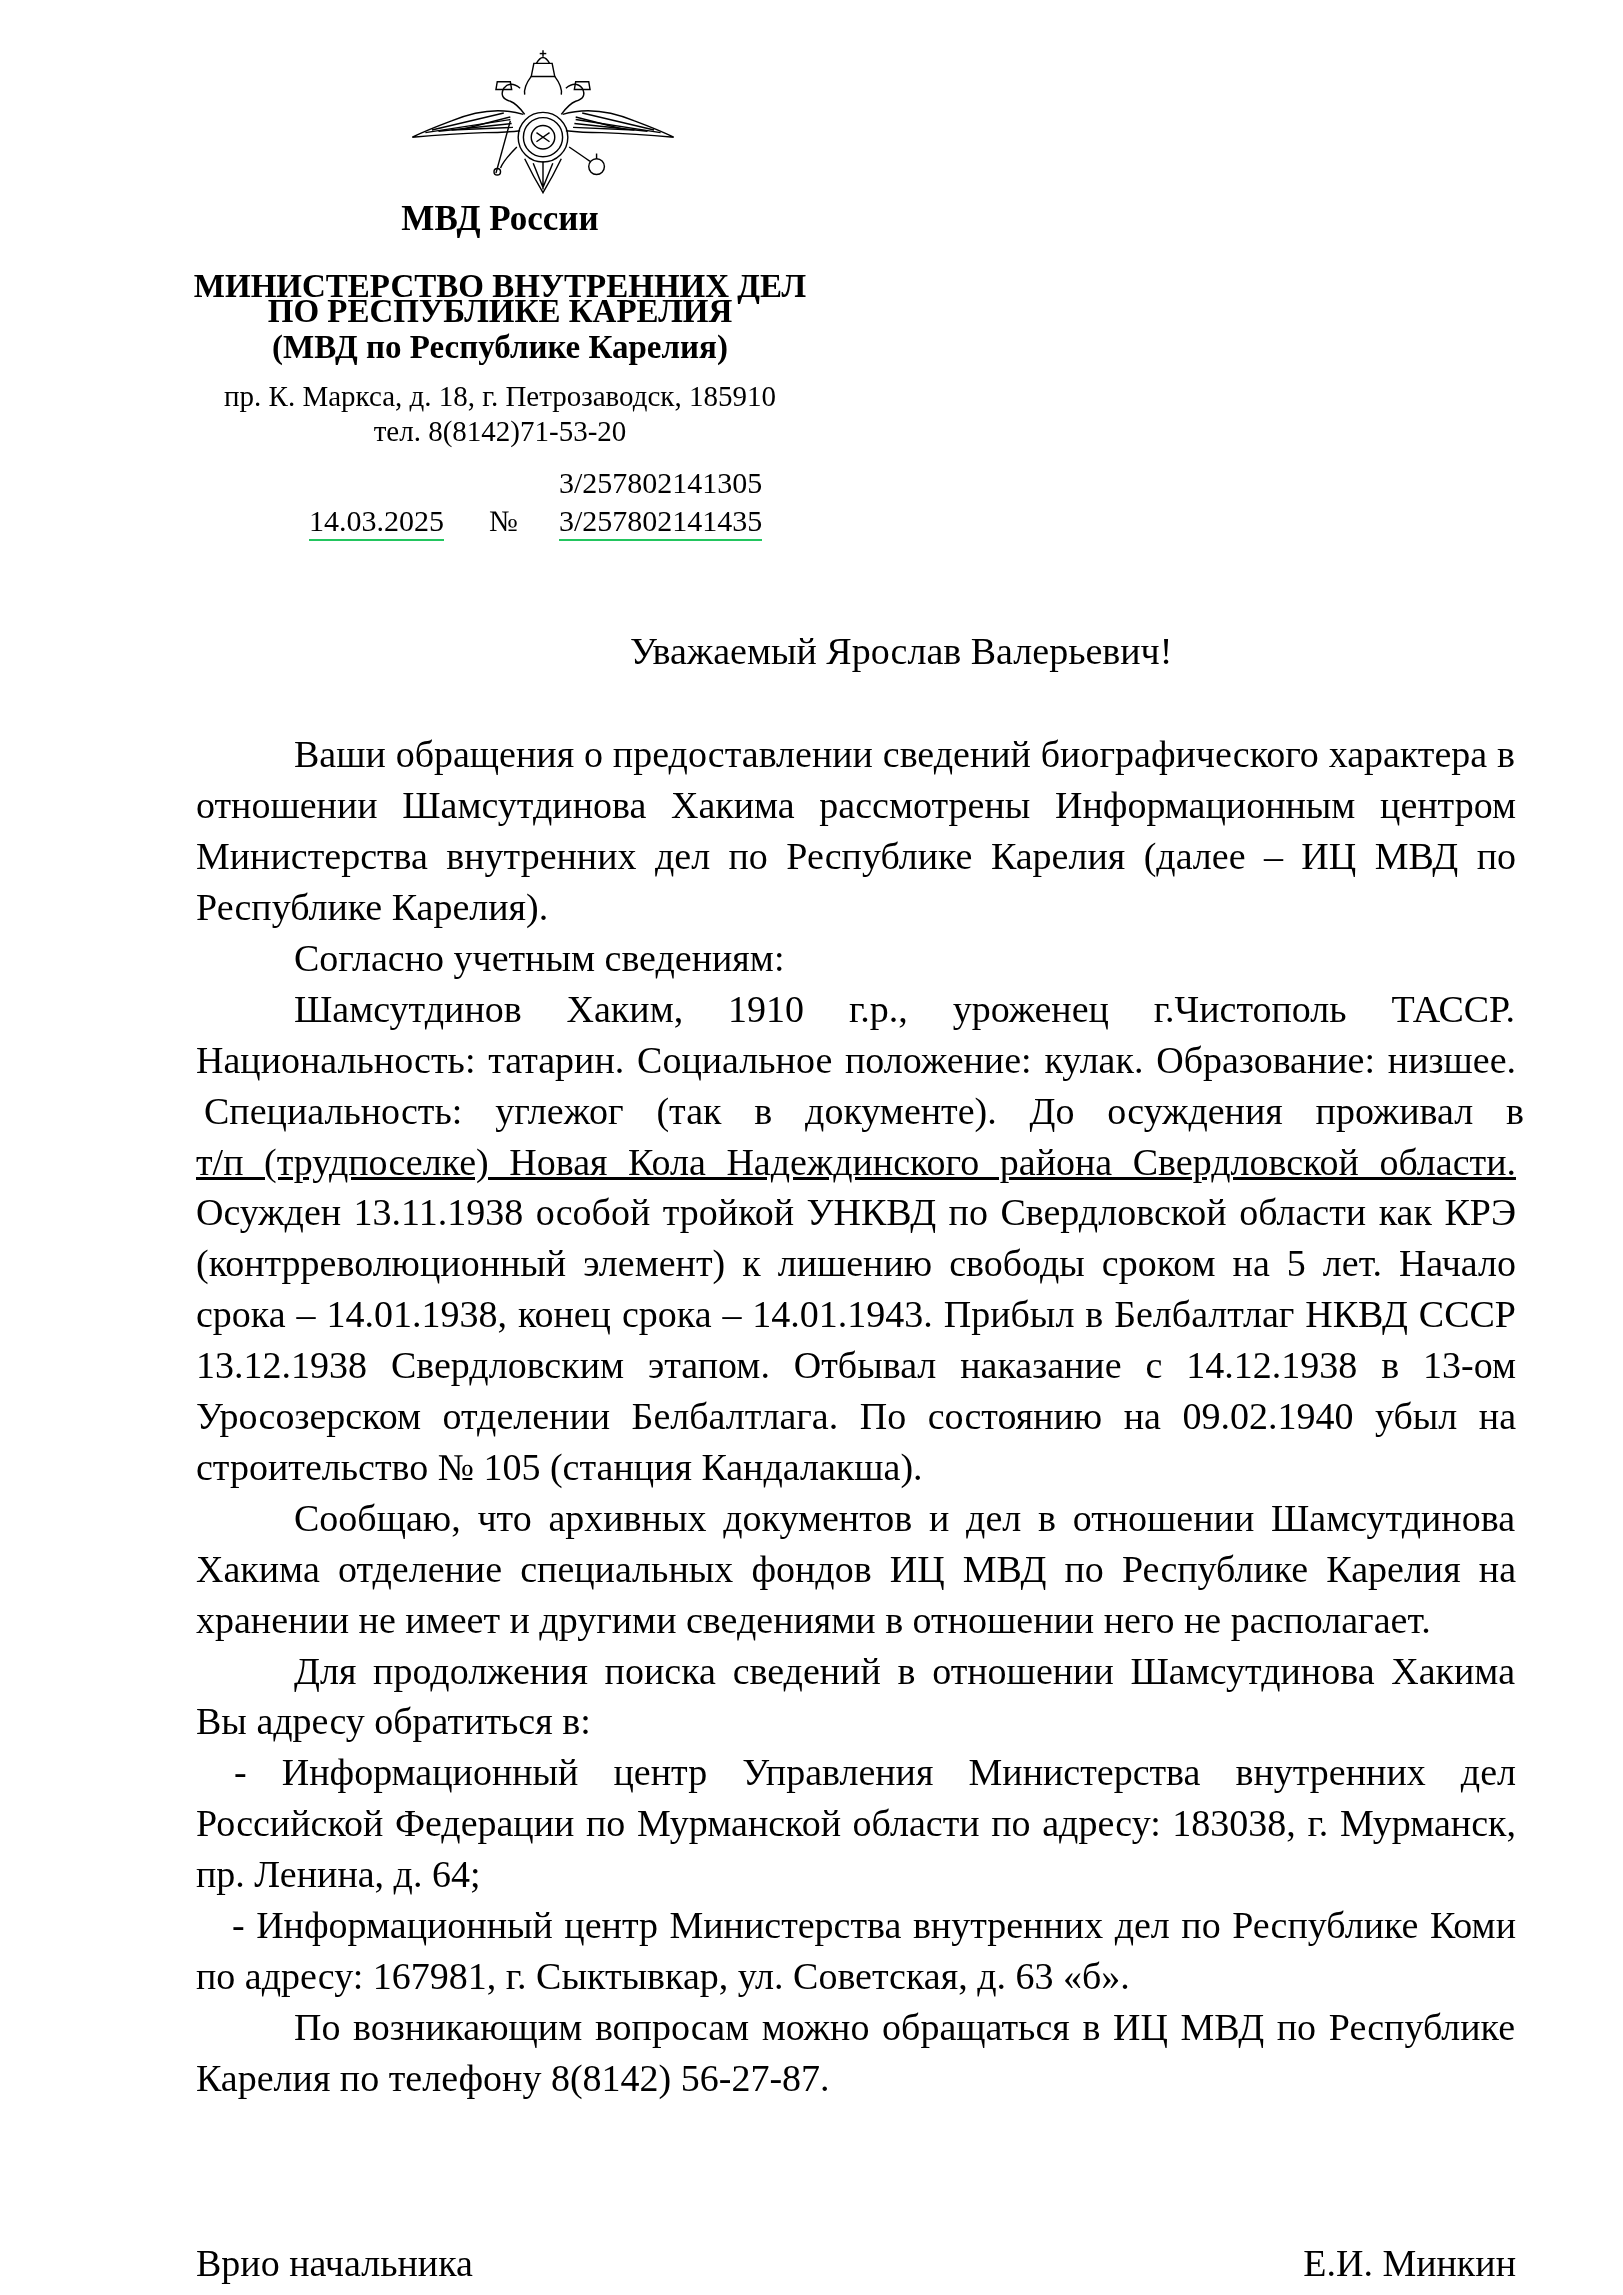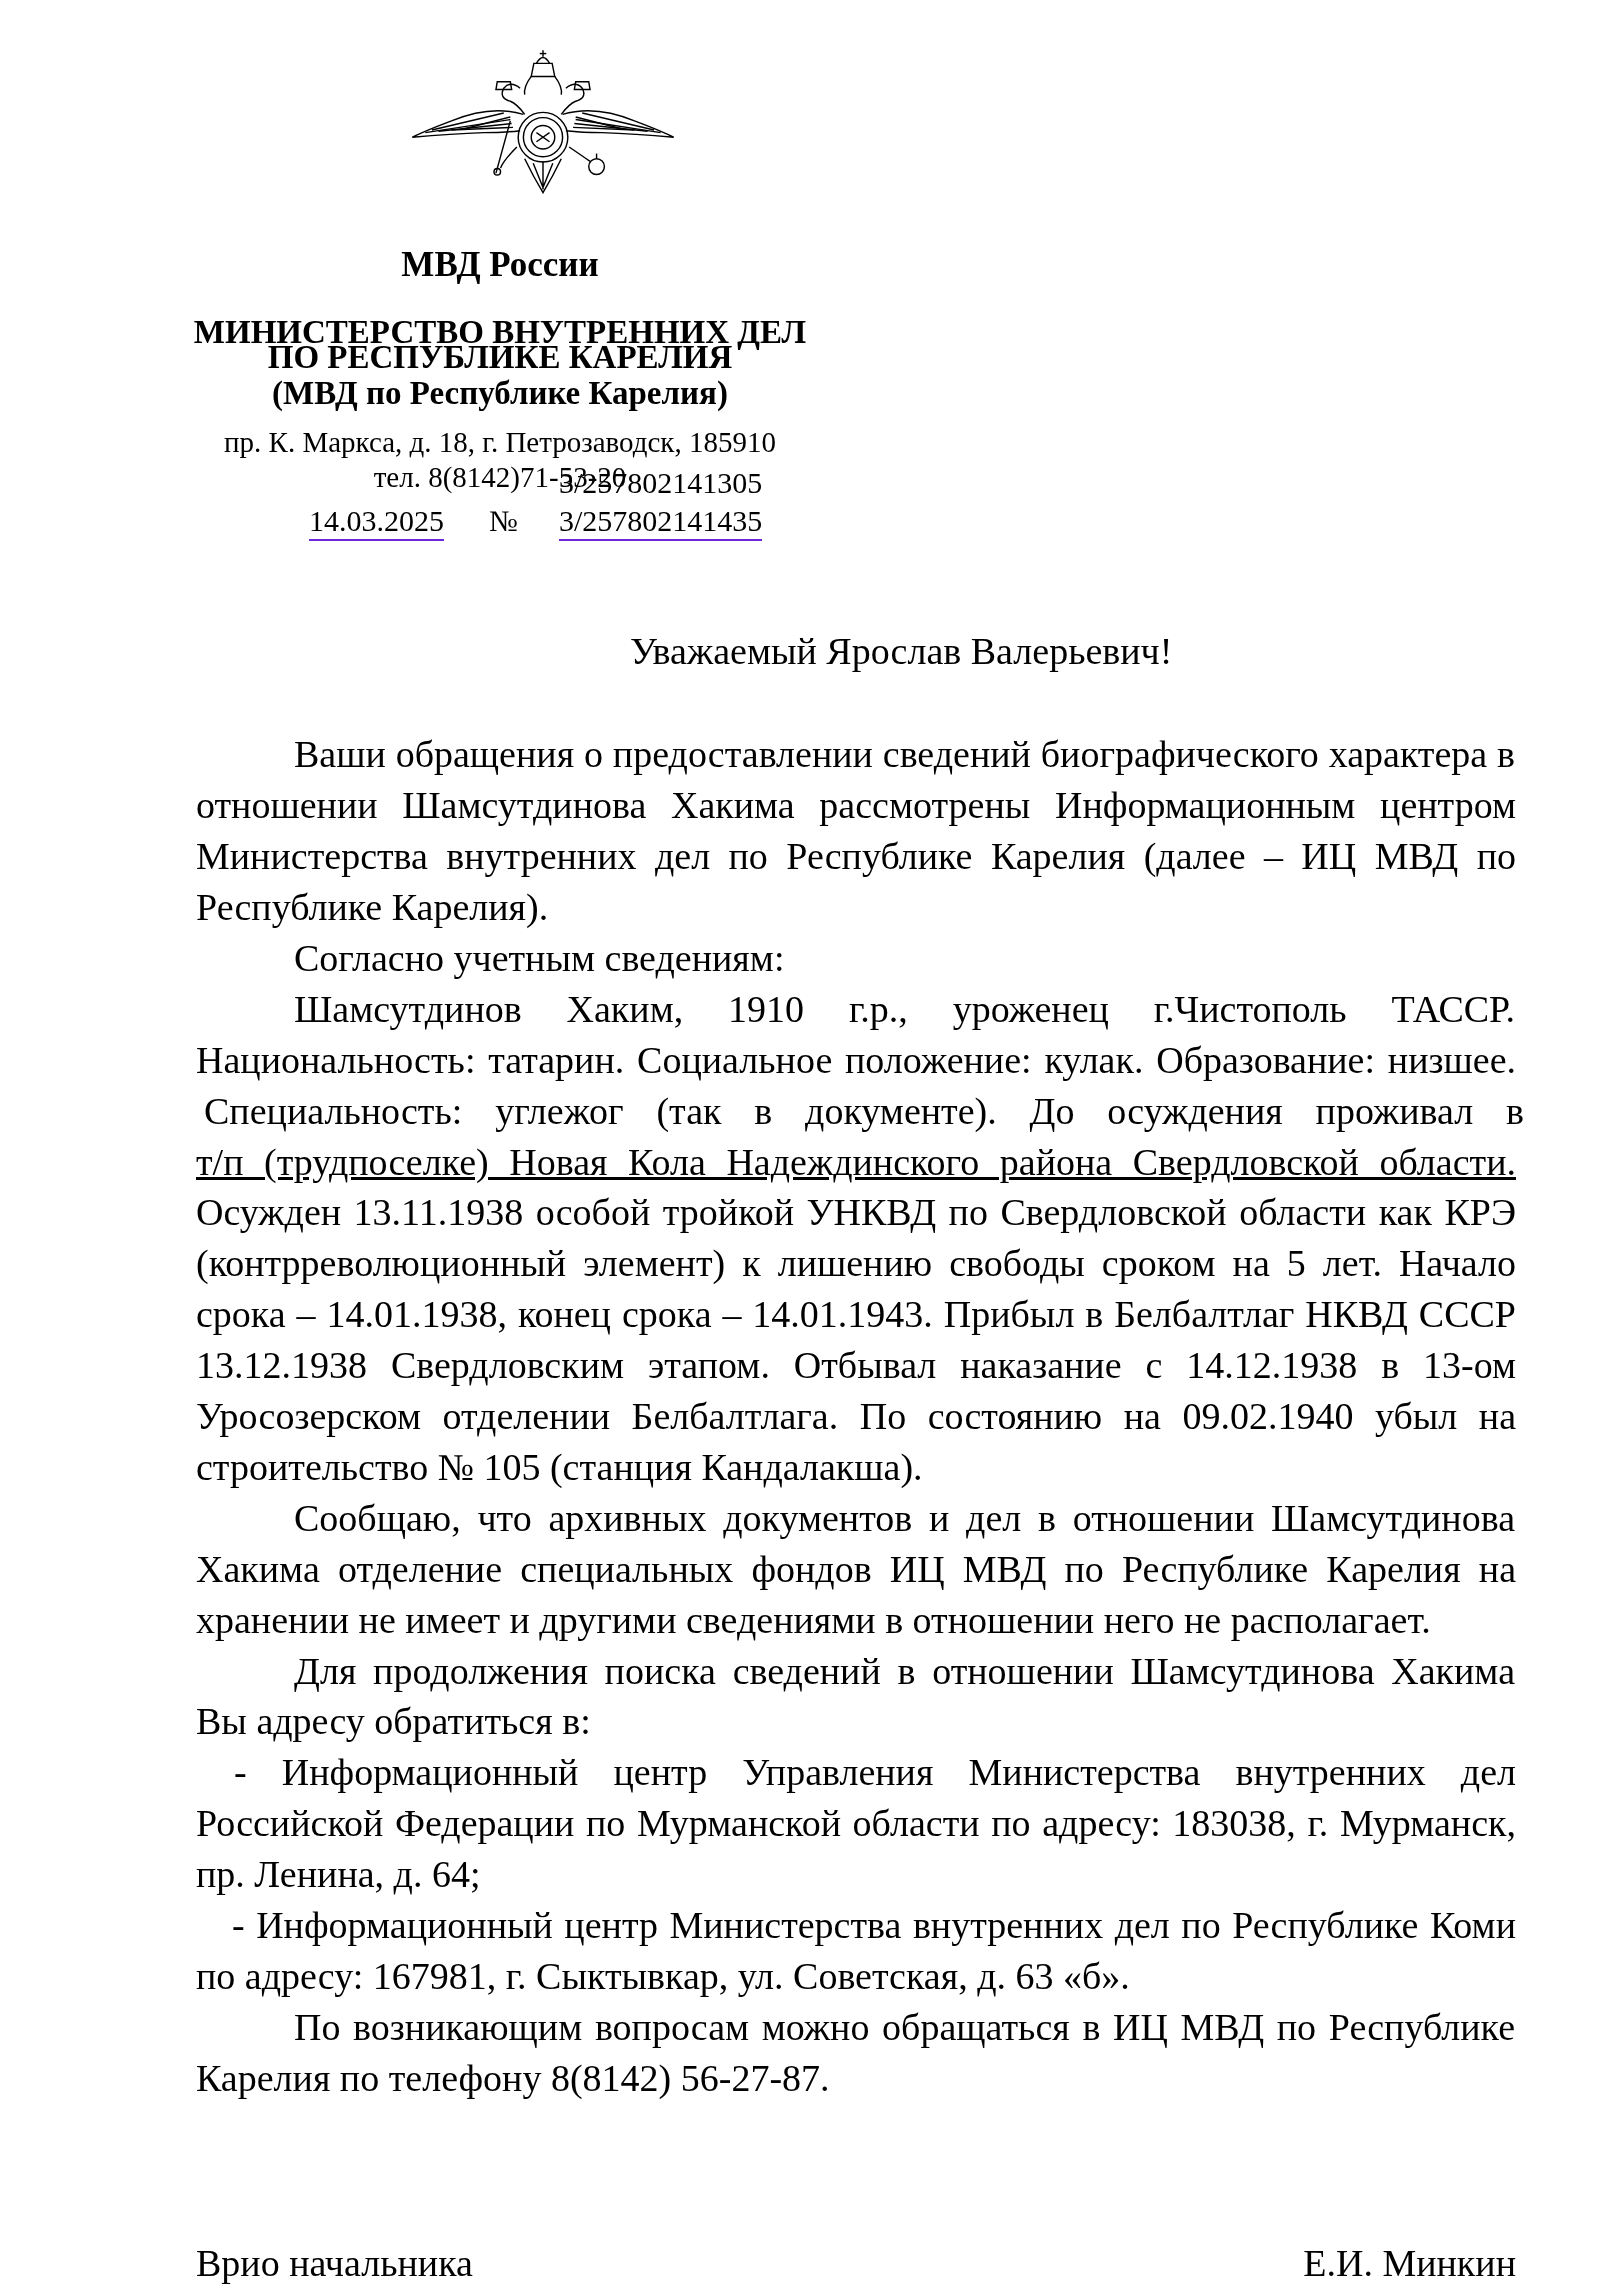--- a/index.html
+++ b/index.html
@@ -1,24 +1,24 @@
 <!DOCTYPE html>
 <html style="font-size:10.5px"><head>
 <meta charset="utf-8">
 <style>
   html, body { margin: 0; padding: 0; background: #ffffff; }
   body { width: 1623px; height: 2295px; position: relative; overflow: hidden;
          font-family: "Liberation Serif", "DejaVu Serif", serif; color: #000; }
   .abs { position: absolute; white-space: nowrap; }
-  .center { transform: translateX(-50%); text-align: left; margin-top: 46px; }
+  .center { transform: translateX(-50%); text-align: left; }
   .hdr-bold { font-weight: bold; font-size: 33px; line-height: 37px; }
   .hdr-title { font-size: 35px; }
   .hdr-small { font-size: 29px; line-height: 34px; }
   .reg { font-size: 30px; line-height: 34px; }
-  .u { border-bottom: 2px solid #6d28d9; padding-bottom: 1.3px; }
+  .u { border-bottom: 2px solid #22c55e; padding-bottom: 1.3px; }
   .body-line { position: absolute; left: 196px; width: 1320px; font-size: 38px;
                line-height: 51px; height: 51px; white-space: nowrap; overflow: visible; }
   .body-line.just { text-align: justify; text-align-last: justify; white-space: normal; }
   .salutation { font-size: 38px; }
   .emblem { position: absolute; left: 412px; top: 49px; width: 262px; height: 147px; }
 </style>
 </head>
 <body>
 
 <svg class="emblem" viewBox="0 0 400 225">

